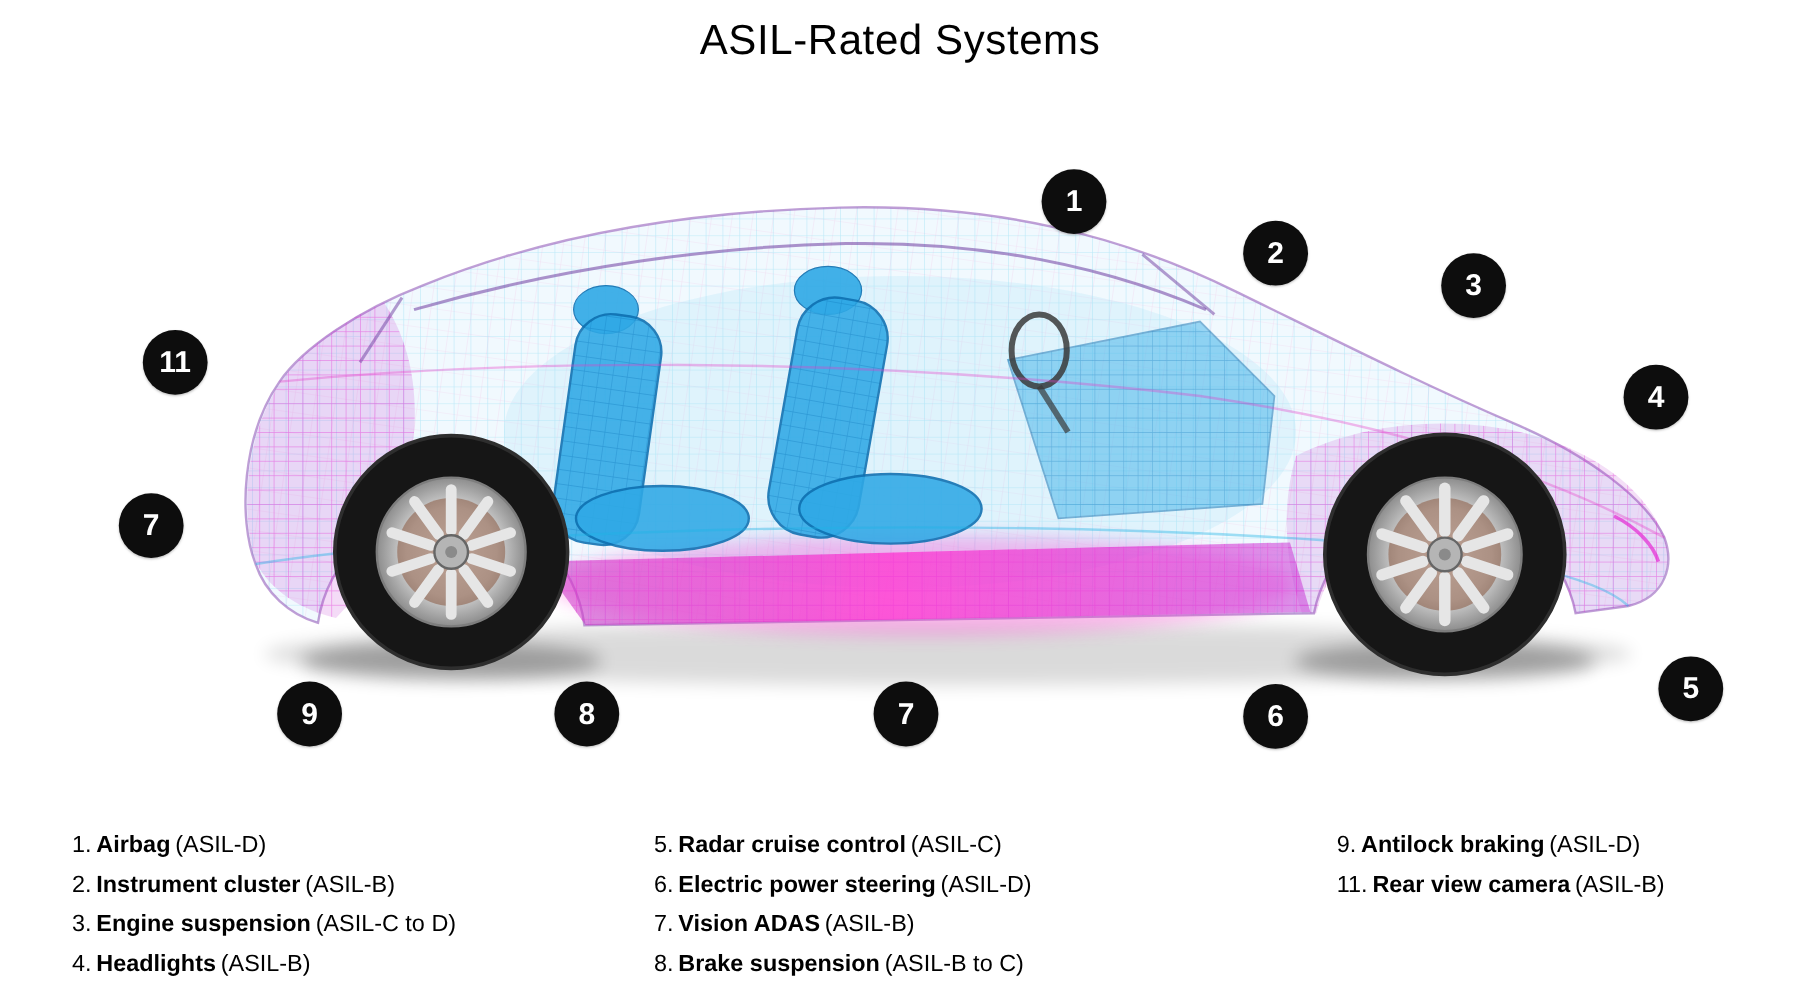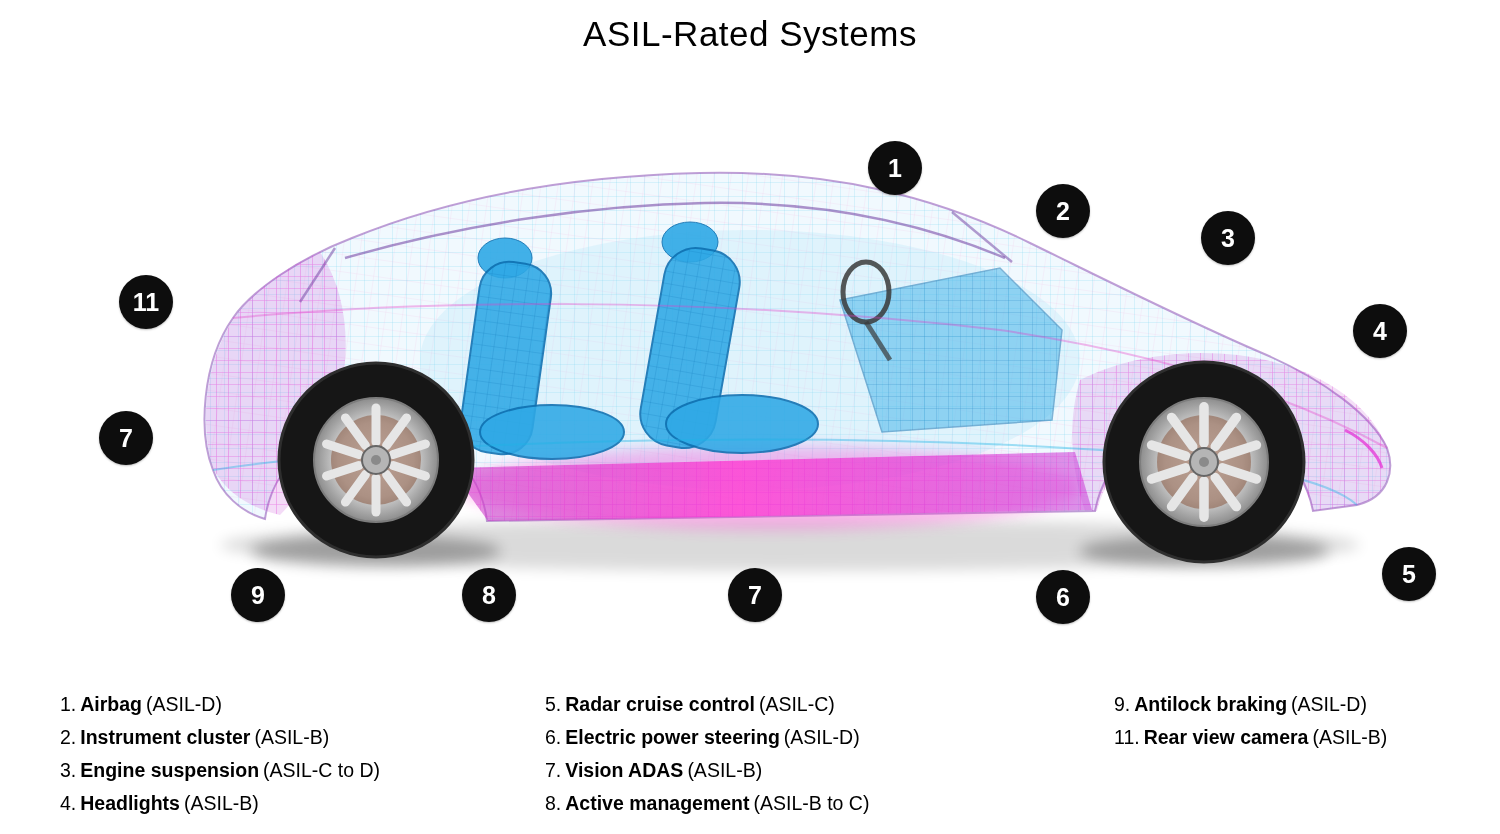--- a/index.html
+++ b/index.html
@@ -166,19 +166,19 @@
   <div class="legend-col c1">
     <div class="legend-item"><span class="num">1.</span><span class="name">Airbag</span><span class="rating">(ASIL-D)</span></div>
     <div class="legend-item"><span class="num">2.</span><span class="name">Instrument cluster</span><span class="rating">(ASIL-B)</span></div>
     <div class="legend-item"><span class="num">3.</span><span class="name">Engine suspension</span><span class="rating">(ASIL-C to D)</span></div>
     <div class="legend-item"><span class="num">4.</span><span class="name">Headlights</span><span class="rating">(ASIL-B)</span></div>
   </div>
   <div class="legend-col c2">
     <div class="legend-item"><span class="num">5.</span><span class="name">Radar cruise control</span><span class="rating">(ASIL-C)</span></div>
     <div class="legend-item"><span class="num">6.</span><span class="name">Electric power steering</span><span class="rating">(ASIL-D)</span></div>
     <div class="legend-item"><span class="num">7.</span><span class="name">Vision ADAS</span><span class="rating">(ASIL-B)</span></div>
-    <div class="legend-item"><span class="num">8.</span><span class="name">Active management</span><span class="rating">(ASIL-B to C)</span></div>
+    <div class="legend-item"><span class="num">8.</span><span class="name">Brake suspension</span><span class="rating">(ASIL-B to C)</span></div>
   </div>
   <div class="legend-col c3">
     <div class="legend-item"><span class="num">9.</span><span class="name">Antilock braking</span><span class="rating">(ASIL-D)</span></div>
     <div class="legend-item"><span class="num">11.</span><span class="name">Rear view camera</span><span class="rating">(ASIL-B)</span></div>
   </div>
 </div>
 
 </body></html>

